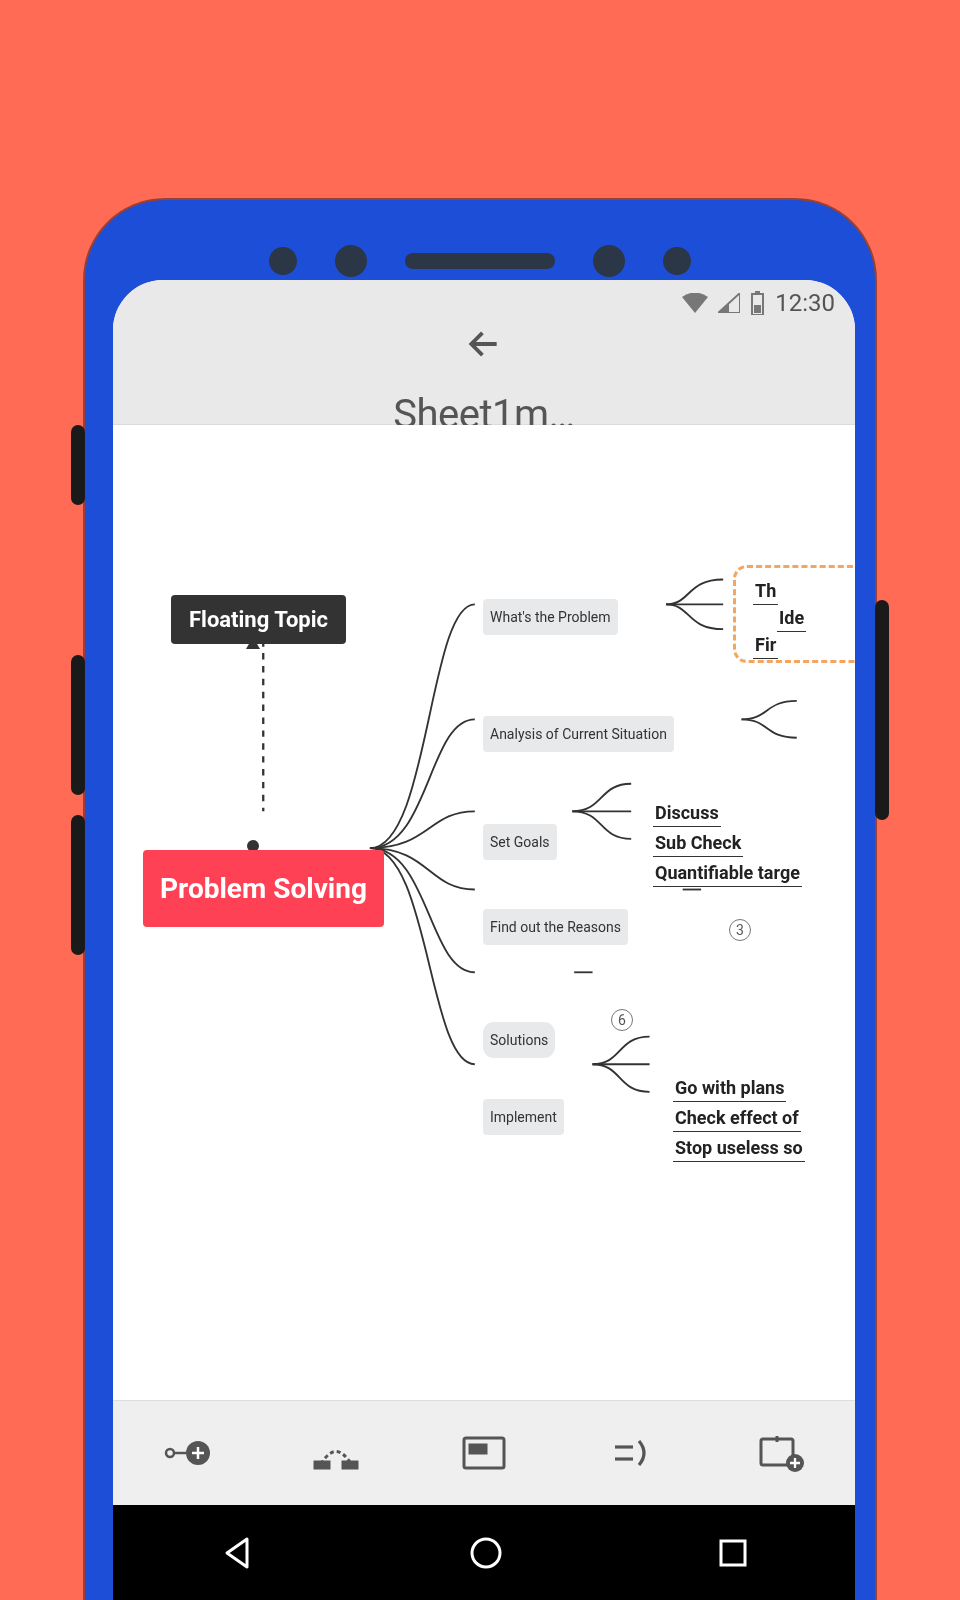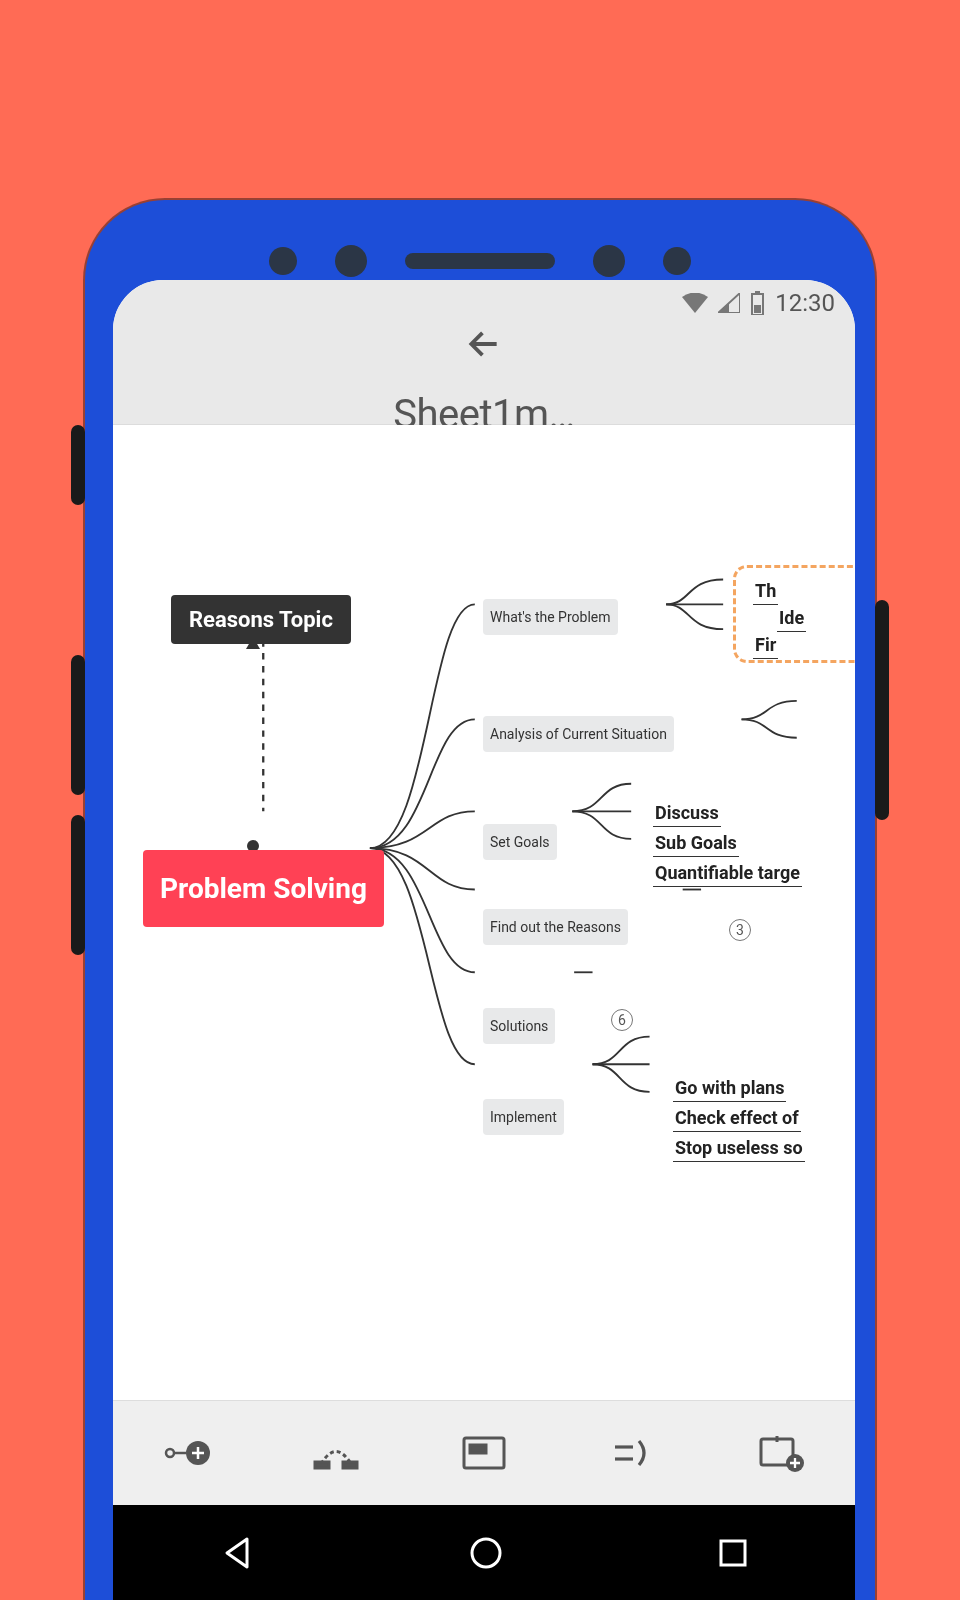--- a/index.html
+++ b/index.html
@@ -291,41 +291,41 @@
           <path d="M498 695 C530 695 525 665 560 665"></path>
           <path d="M498 695 C530 695 525 695 560 695"></path>
           <path d="M498 695 C530 695 525 725 560 725"></path>
         </g>
 
         <line x1="140" y1="220" x2="140" y2="420" stroke="#333" stroke-width="2.5" stroke-dasharray="7 7"></line>
       </svg>
       <span class="arrow-head" style="left:133px; top:212px;"></span>
       <span class="dash-dot" style="left:134px; top:415px;"></span>
 
-      <div class="floating-node" style="left:58px; top:170px;">Reasons Topic</div>
+      <div class="floating-node" style="left:58px; top:170px;">Floating Topic</div>
 
       <div class="node central" style="left:30px; top:425px;">Problem Solving</div>
 
       <div class="node" style="left:370px; top:174px;">What's the Problem</div>
         <span class="leaf" style="left:640px; top:154px;">Th</span>
         <span class="leaf" style="left:640px; top:181px;margin-left:24px;">Ide</span>
         <span class="leaf" style="left:640px; top:208px;">Fir</span>
         <div class="dashed-highlight" style="left:620px; top:140px; width:140px; height:98px;"></div>
 
       <div class="node" style="left:370px; top:291px;">Analysis of Current Situation</div>
 
       <div class="node" style="left:370px; top:399px;">Set Goals</div>
         <span class="leaf" style="left:540px; top:376px;">Discuss</span>
-        <span class="leaf" style="left:540px; top:406px;">Sub Goals</span>
+        <span class="leaf" style="left:540px; top:406px;">Sub Check</span>
         <span class="leaf" style="left:540px; top:436px;">Quantifiable targe</span>
 
       <div class="node" style="left:370px; top:484px;">Find out the Reasons</div>
         <span class="child-count" style="left:616px; top:494px;">3</span>
 
-      <div class="node" style="left:370px; top:583px;">Solutions</div>
+      <div class="node" style="left:370px; top:597px;border-radius:11px;">Solutions</div>
         <span class="child-count" style="left:498px; top:584px;">6</span>
 
       <div class="node" style="left:370px; top:674px;">Implement</div>
         <span class="leaf" style="left:560px; top:651px;">Go with plans</span>
         <span class="leaf" style="left:560px; top:681px;">Check effect of</span>
         <span class="leaf" style="left:560px; top:711px;">Stop useless so</span>
 
     </div>
 
     <div class="bottom-bar">

